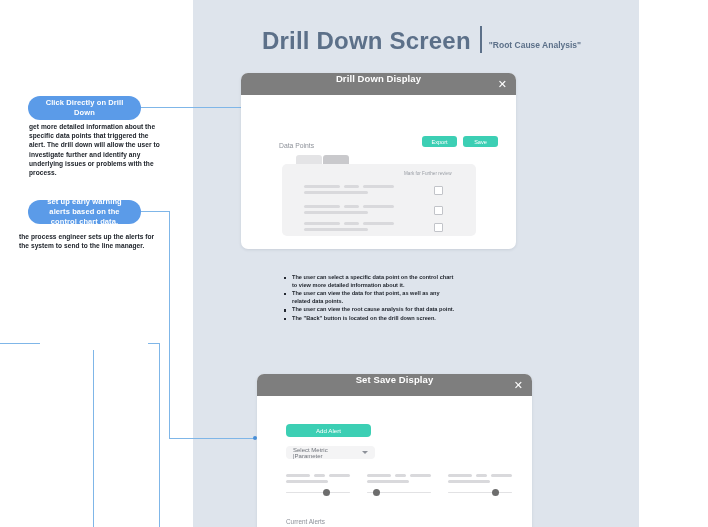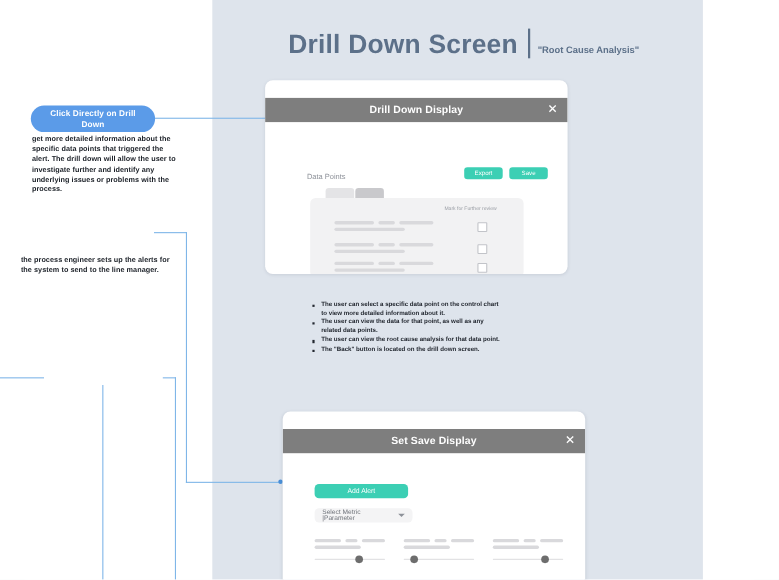--- a/index.html
+++ b/index.html
@@ -123,25 +123,23 @@
     overflow: hidden;
     box-shadow: 0 1px 3px rgba(60,70,90,.13);
   }
   .win-title {
     height: 22px;
     background: #7e7e7e;
     color: #ffffff;
     font-size: 9.5px;
     font-weight: bold;
     display: flex;
-    align-items: center;
     justify-content: center;
     position: relative;
     letter-spacing: .1px;
-    margin-top: 16px;
   }
   .win-close {
     position: absolute;
     right: 9px;
     top: 50%;
     transform: translateY(-50%);
     font-size: 11px;
     font-weight: normal;
     color: #ffffff;
     line-height: 11px;
@@ -293,20 +291,21 @@
   <div class="dot-end" style="left:253px; top:436px;"></div>
 
   <div class="conn conn-h" style="left:0px; top:343px; width:40px;"></div>
   <div class="conn conn-h" style="left:148px; top:343px; width:12px;"></div>
   <div class="conn conn-v" style="left:159px; top:343px; height:184px;"></div>
   <div class="conn conn-v" style="left:93px; top:350px; height:177px;"></div>
 
   <div class="pill" style="left:28px; top:96px; width:113px; height:23px;">Click Directly on Drill Down</div>
   <div class="note" style="left:29px; top:122px; width:131px;">get more detailed information about the specific data points that triggered the alert. The drill down will allow the user to investigate further and identify any underlying issues or problems with the process.</div>
 
+  <div class="pill" style="left:28px; top:200px; width:113px; height:23px;">set up early warning alerts based on the control chart data.</div>
   <div class="note" style="left:19px; top:232px; width:145px;">the process engineer sets up the alerts for the system to send to the line manager.</div>
 
 
   <div class="window" style="left:241px; top:73px; width:275px; height:176px;">
     <div class="win-title">
       <span>Drill Down Display</span>
       <span class="win-close">✕</span>
     </div>
     <div class="win-body" style="height:154px;">
 

